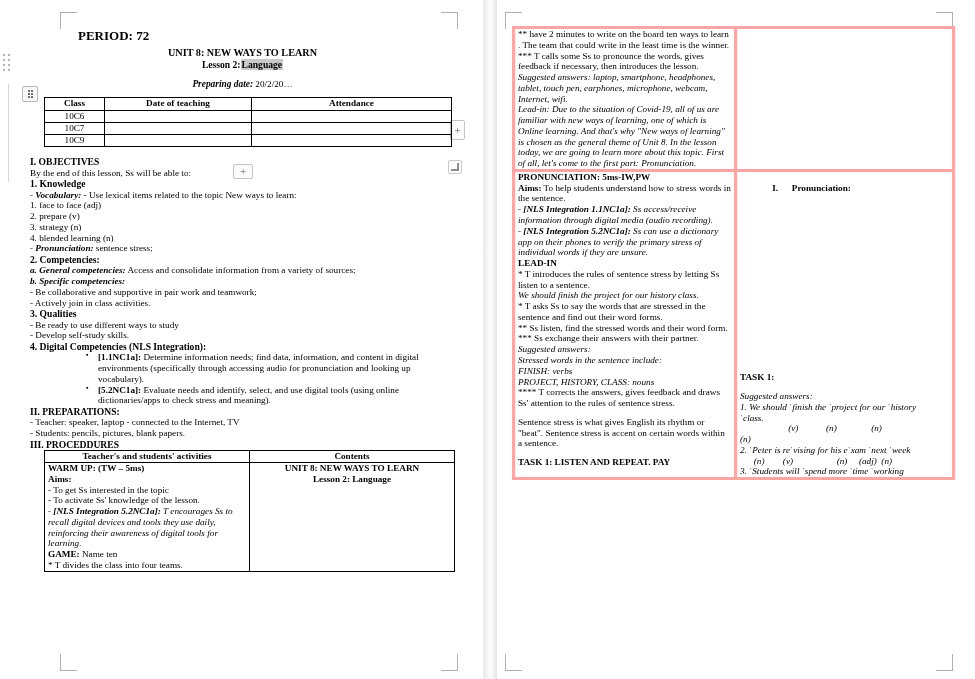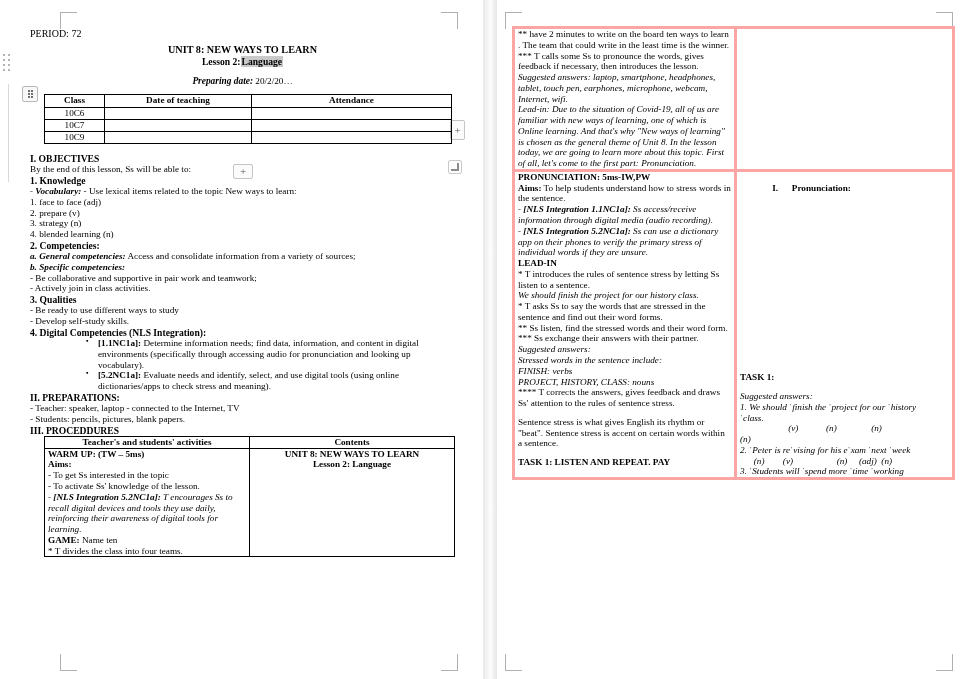--- a/index.html
+++ b/index.html
@@ -151,21 +151,21 @@
     position: absolute;
     font-size: 9.2px;
     line-height: 1.17;
     color: #000000;
   }
   .doc-left  { left: 30px; top: 28px; width: 425px; }
 
   b, .b { font-weight: bold; }
   i, .it { font-style: italic; }
 
-  .period   { font-weight: normal; font-size: 10px; }
+  .period   { font-weight: bold; font-size: 13px; margin-left: 48px; }
   .ctr      { text-align: center; }
   .title1   { font-weight: bold; font-size: 10.2px; }
   .title2   { font-weight: bold; font-size: 9.6px; }
   .hl       { background: #c9c9c9; padding: 0 1px; }
   .prep     { font-style: italic; font-size: 9.4px; }
 
   .spacer4  { height: 4px; }
   .spacer7  { height: 7px; }
   .spacer9  { height: 9px; }
 
@@ -342,20 +342,23 @@
       <div class="sec-h">I. OBJECTIVES</div>
       <div>By the end of this lesson, Ss will be able to:</div>
       <div class="sec-h">1. Knowledge</div>
       <div>
         <span class="b it">- Vocabulary:</span><span> - Use lexical items related to the topic New ways to learn:</span>
       </div>
       <div>1. face to face (adj)</div>
       <div>2. prepare (v)</div>
       <div>3. strategy (n)</div>
       <div>4. blended learning (n)</div>
+      <div>
+        <span class="b it">- Pronunciation:</span><span>  sentence stress;</span>
+      </div>
       <div class="sec-h">2. Competencies:</div>
       <div>
         <span class="b it">a. General competencies:</span><span> Access and consolidate information from a variety of sources;</span>
       </div>
       <div class="b it">b. Specific competencies:</div>
       <div> - Be collaborative and supportive in pair work and teamwork;</div>
       <div>- Actively join in class activities.</div>
       <div class="sec-h">3. Qualities</div>
       <div>- Be ready to use different ways to study</div>
       <div>- Develop self-study skills.</div>

